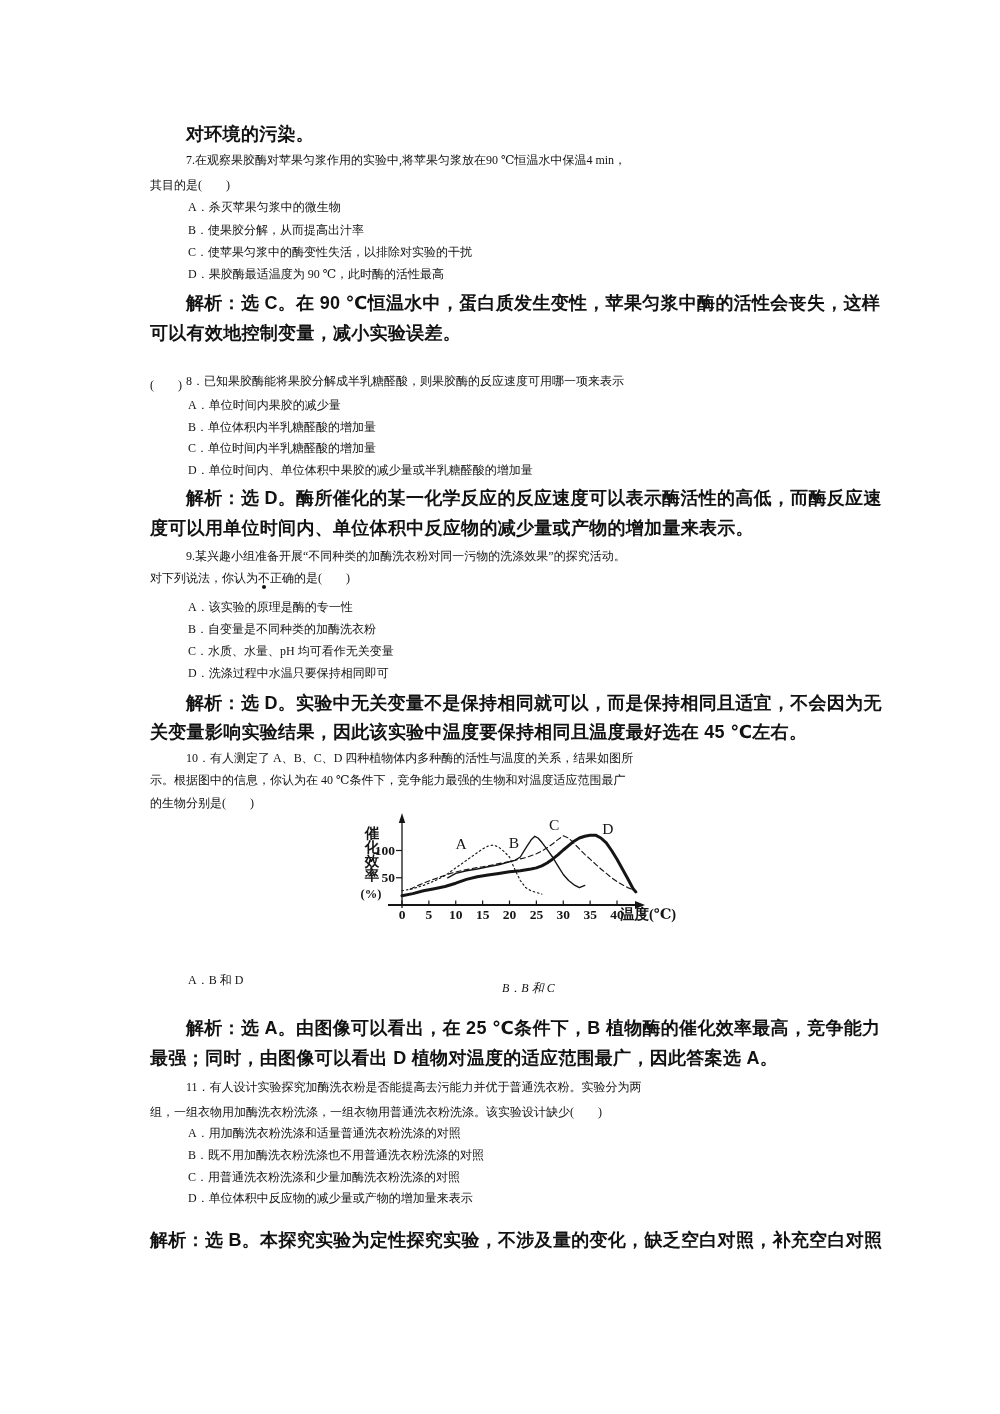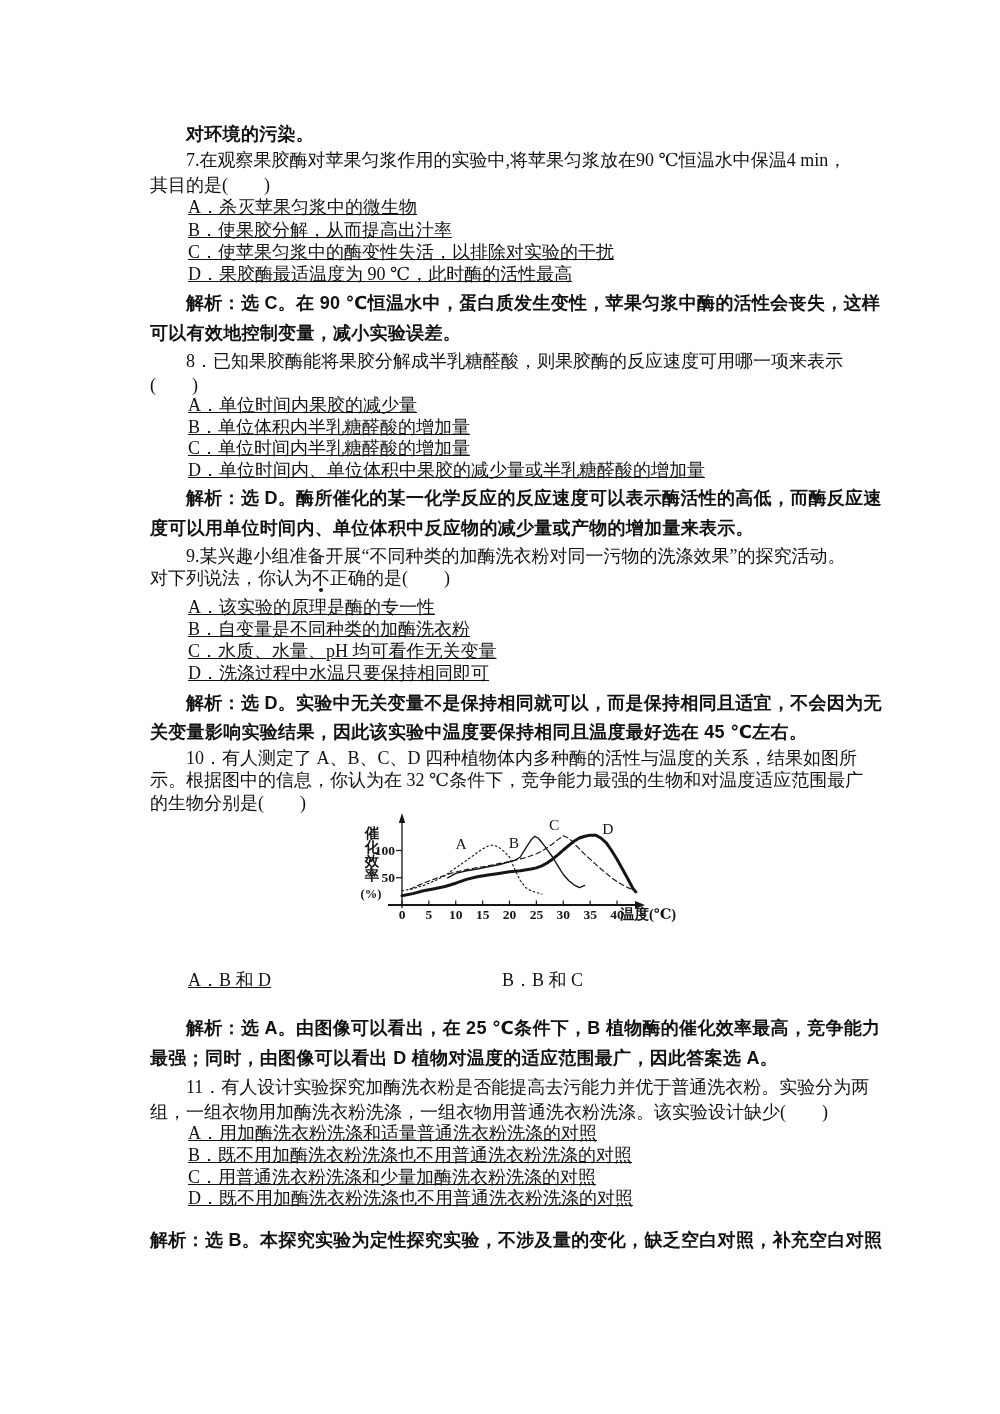--- a/index.html
+++ b/index.html
@@ -1,24 +1,24 @@
 <!DOCTYPE html>
 <html><head>
 <meta charset="utf-8">
 <style>
   html,body{margin:0;padding:0;background:#ffffff;}
   .page{position:relative;width:904px;height:1414px;background:#ffffff;color:#121212;overflow:hidden;}
   .ln{position:absolute;left:150px;width:712px;height:25px;line-height:25px;
-      font-family:"Liberation Serif","DejaVu Serif",serif;font-size:18px;
+      font-family:"Liberation Serif","DejaVu Serif",serif;font-size:12px;
       white-space:nowrap;color:#121212;}
   .jiexi{font-family:"Liberation Sans","DejaVu Sans",sans-serif;font-weight:700;
          font-size:18px;letter-spacing:.3px;}
   .ind36{padding-left:36px;}
-  .ind38{padding-left:38px;text-decoration:underline;}
-  .col2{position:absolute;left:352px;top:0;}
+  .ind38{padding-left:38px;}
+  .col2{position:absolute;left:352px;top:8px;font-style:italic;}
   .emph{position:relative;}
   .emph::after{content:"";position:absolute;left:50%;bottom:-4px;width:4px;height:4px;
                margin-left:-2px;border-radius:50%;background:#121212;}
   .figure{position:absolute;left:352px;top:808px;width:350px;height:135px;}
   .figure svg{display:block;width:350px;height:135px;}
 </style>
 </head>
 <body>
 
 <div class="page">
@@ -27,40 +27,40 @@
 
   <div class="ln ind36" style="top:148px">7.在观察果胶酶对苹果匀浆作用的实验中,将苹果匀浆放在90 ℃恒温水中保温4 min，</div>
   <div class="ln" style="top:173px">其目的是(　　)</div>
   <div class="ln ind38" style="top:195px">A．杀灭苹果匀浆中的微生物</div>
   <div class="ln ind38" style="top:218px">B．使果胶分解，从而提高出汁率</div>
   <div class="ln ind38" style="top:240px">C．使苹果匀浆中的酶变性失活，以排除对实验的干扰</div>
   <div class="ln ind38" style="top:262px">D．果胶酶最适温度为 90 ℃，此时酶的活性最高</div>
   <div class="ln jiexi ind36" style="top:291px">解析：选 C。在 90 ℃恒温水中，蛋白质发生变性，苹果匀浆中酶的活性会丧失，这样</div>
   <div class="ln jiexi" style="top:321px">可以有效地控制变量，减小实验误差。</div>
 
-  <div class="ln ind36" style="top:349px">8．已知果胶酶能将果胶分解成半乳糖醛酸，则果胶酶的反应速度可用哪一项来表示</div>
+  <div class="ln ind36" style="top:369px">8．已知果胶酶能将果胶分解成半乳糖醛酸，则果胶酶的反应速度可用哪一项来表示</div>
   <div class="ln" style="top:373px">(　　)</div>
   <div class="ln ind38" style="top:415px">B．单位体积内半乳糖醛酸的增加量</div>
   <div class="ln ind38" style="top:393px">A．单位时间内果胶的减少量</div>
   <div class="ln ind38" style="top:436px">C．单位时间内半乳糖醛酸的增加量</div>
   <div class="ln ind38" style="top:458px">D．单位时间内、单位体积中果胶的减少量或半乳糖醛酸的增加量</div>
   <div class="ln jiexi ind36" style="top:486px">解析：选 D。酶所催化的某一化学反应的反应速度可以表示酶活性的高低，而酶反应速</div>
   <div class="ln jiexi" style="top:516px">度可以用单位时间内、单位体积中反应物的减少量或产物的增加量来表示。</div>
 
   <div class="ln ind36" style="top:544px">9.某兴趣小组准备开展“不同种类的加酶洗衣粉对同一污物的洗涤效果”的探究活动。</div>
   <div class="ln" style="top:566px"><span>对下列说法，你认为</span><span class="emph">不</span><span>正确的是(　　)</span></div>
   <div class="ln ind38" style="top:617px">B．自变量是不同种类的加酶洗衣粉</div>
   <div class="ln ind38" style="top:595px">A．该实验的原理是酶的专一性</div>
   <div class="ln ind38" style="top:639px">C．水质、水量、pH 均可看作无关变量</div>
   <div class="ln ind38" style="top:661px">D．洗涤过程中水温只要保持相同即可</div>
   <div class="ln jiexi ind36" style="top:691px">解析：选 D。实验中无关变量不是保持相同就可以，而是保持相同且适宜，不会因为无</div>
   <div class="ln jiexi" style="top:720px">关变量影响实验结果，因此该实验中温度要保持相同且温度最好选在 45 ℃左右。</div>
 
   <div class="ln ind36" style="top:746px">10．有人测定了 A、B、C、D 四种植物体内多种酶的活性与温度的关系，结果如图所</div>
-  <div class="ln" style="top:768px">示。根据图中的信息，你认为在 32 ℃条件下，竞争能力最强的生物和对温度适应范围最广</div>
+  <div class="ln" style="top:768px">示。根据图中的信息，你认为在 40 ℃条件下，竞争能力最强的生物和对温度适应范围最广</div>
   <div class="ln" style="top:791px">的生物分别是(　　)</div>
 
   <div class="figure">
     <svg id="chart-svg" viewBox="0 0 350 135">
         <line x1="36" y1="97" x2="284" y2="97" stroke="#151515" stroke-width="2"></line>
         <polygon points="283,93 293,97 283,101" fill="#151515"></polygon>
         <line x1="50" y1="100" x2="50" y2="11" stroke="#151515" stroke-width="1.3"></line>
         <polygon points="46.8,15 50,5 53.2,15" fill="#151515"></polygon>
         <line x1="50" y1="92.5" x2="50" y2="97" stroke="#151515" stroke-width="1.2"></line>
         <text x="50" y="111" text-anchor="middle" font-family="&quot;Liberation Serif&quot;,&quot;DejaVu Serif&quot;,serif" font-size="13.5" font-weight="700" fill="#151515">0</text>
@@ -106,16 +106,16 @@
     <span class="col2">B．B 和 C</span>
   </div>
   <div class="ln jiexi ind36" style="top:1016px">解析：选 A。由图像可以看出，在 25 ℃条件下，B 植物酶的催化效率最高，竞争能力</div>
   <div class="ln jiexi" style="top:1046px">最强；同时，由图像可以看出 D 植物对温度的适应范围最广，因此答案选 A。</div>
 
   <div class="ln ind36" style="top:1075px">11．有人设计实验探究加酶洗衣粉是否能提高去污能力并优于普通洗衣粉。实验分为两</div>
   <div class="ln" style="top:1100px">组，一组衣物用加酶洗衣粉洗涤，一组衣物用普通洗衣粉洗涤。该实验设计缺少(　　)</div>
   <div class="ln ind38" style="top:1121px">A．用加酶洗衣粉洗涤和适量普通洗衣粉洗涤的对照</div>
   <div class="ln ind38" style="top:1143px">B．既不用加酶洗衣粉洗涤也不用普通洗衣粉洗涤的对照</div>
   <div class="ln ind38" style="top:1165px">C．用普通洗衣粉洗涤和少量加酶洗衣粉洗涤的对照</div>
-  <div class="ln ind38" style="top:1186px">D．既不用加酶洗衣粉洗涤也不用普通洗衣粉洗涤的对照</div>
+  <div class="ln ind38" style="top:1186px">D．单位体积中反应物的减少量或产物的增加量来表示</div>
   <div class="ln jiexi" style="top:1228px">解析：选 B。本探究实验为定性探究实验，不涉及量的变化，缺乏空白对照，补充空白对照</div>
 
 </div>
 
 </body></html>

